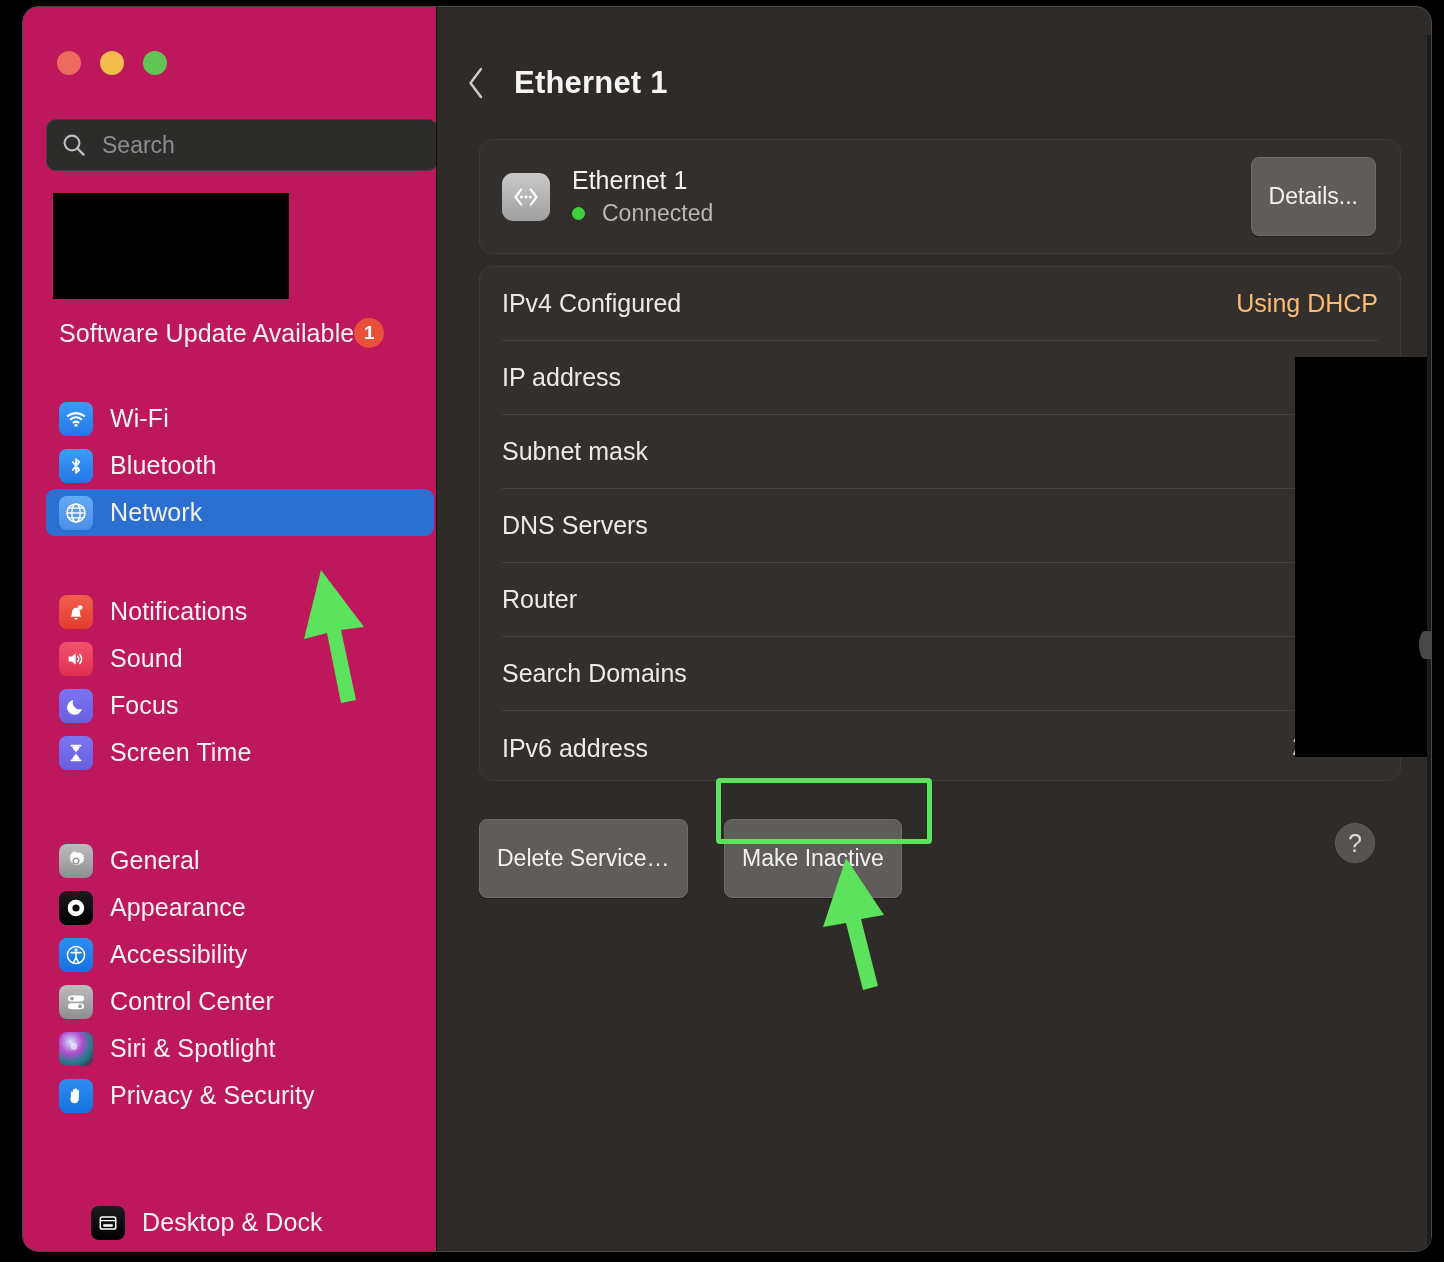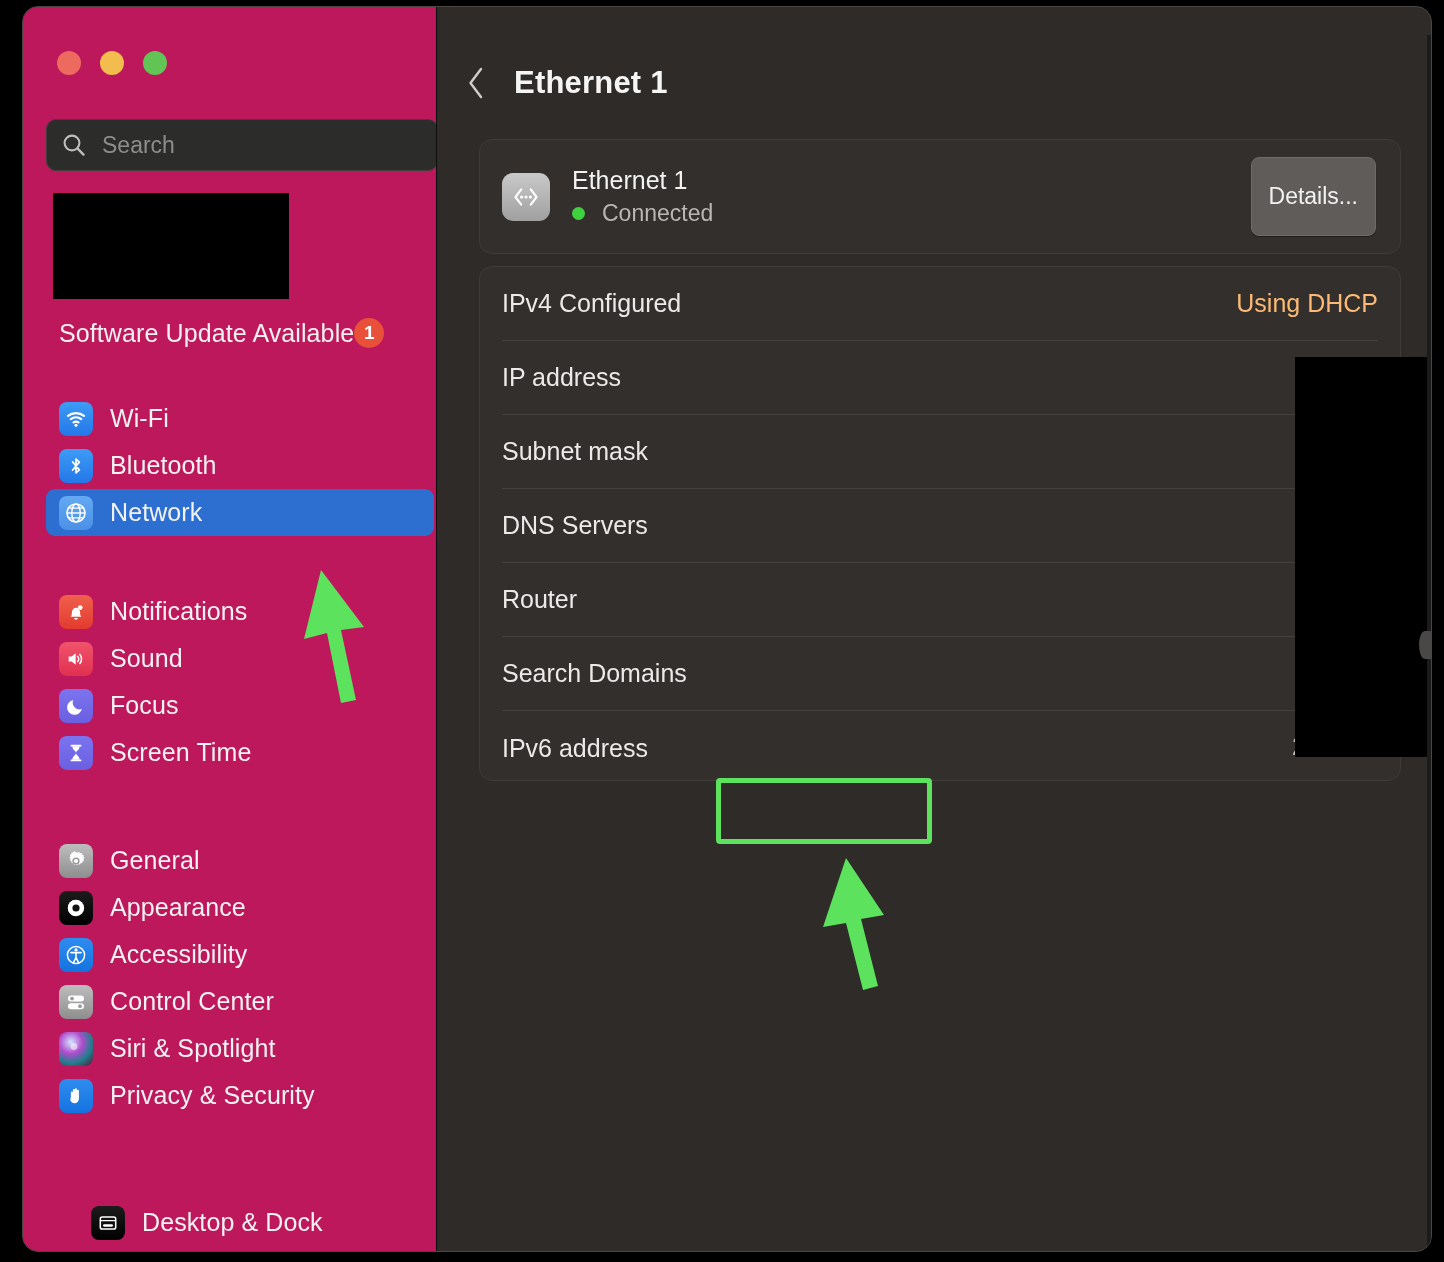--- a/index.html
+++ b/index.html
@@ -511,20 +511,27 @@
       <div class="info-row">
         <span class="info-label">IPv6 address</span>
         <span class="info-value"></span>
       </div>
     </div>
 
     <span id="ipv6-partial">2</span>
 
     <div class="redaction" id="value-redaction"></div>
 
+    <div class="btn-row">
+      <button class="push-btn" id="delete-service-btn">Delete Service…</button>
+      <button class="push-btn" id="make-inactive-btn">Make Inactive</button>
+      <div id="help-btn">
+        <span>?</span>
+      </div>
+    </div>
 
     <div id="edge-strip"></div>
     <div id="edge-artifact"></div>
   </div>
 </div>
 
 <div id="annotations">
   <div class="highlight-box" id="make-inactive-highlight"></div>
 
   <svg style="position:absolute;left:0;top:0;width:1444px;height:1262px" viewBox="0 0 1444 1262">

